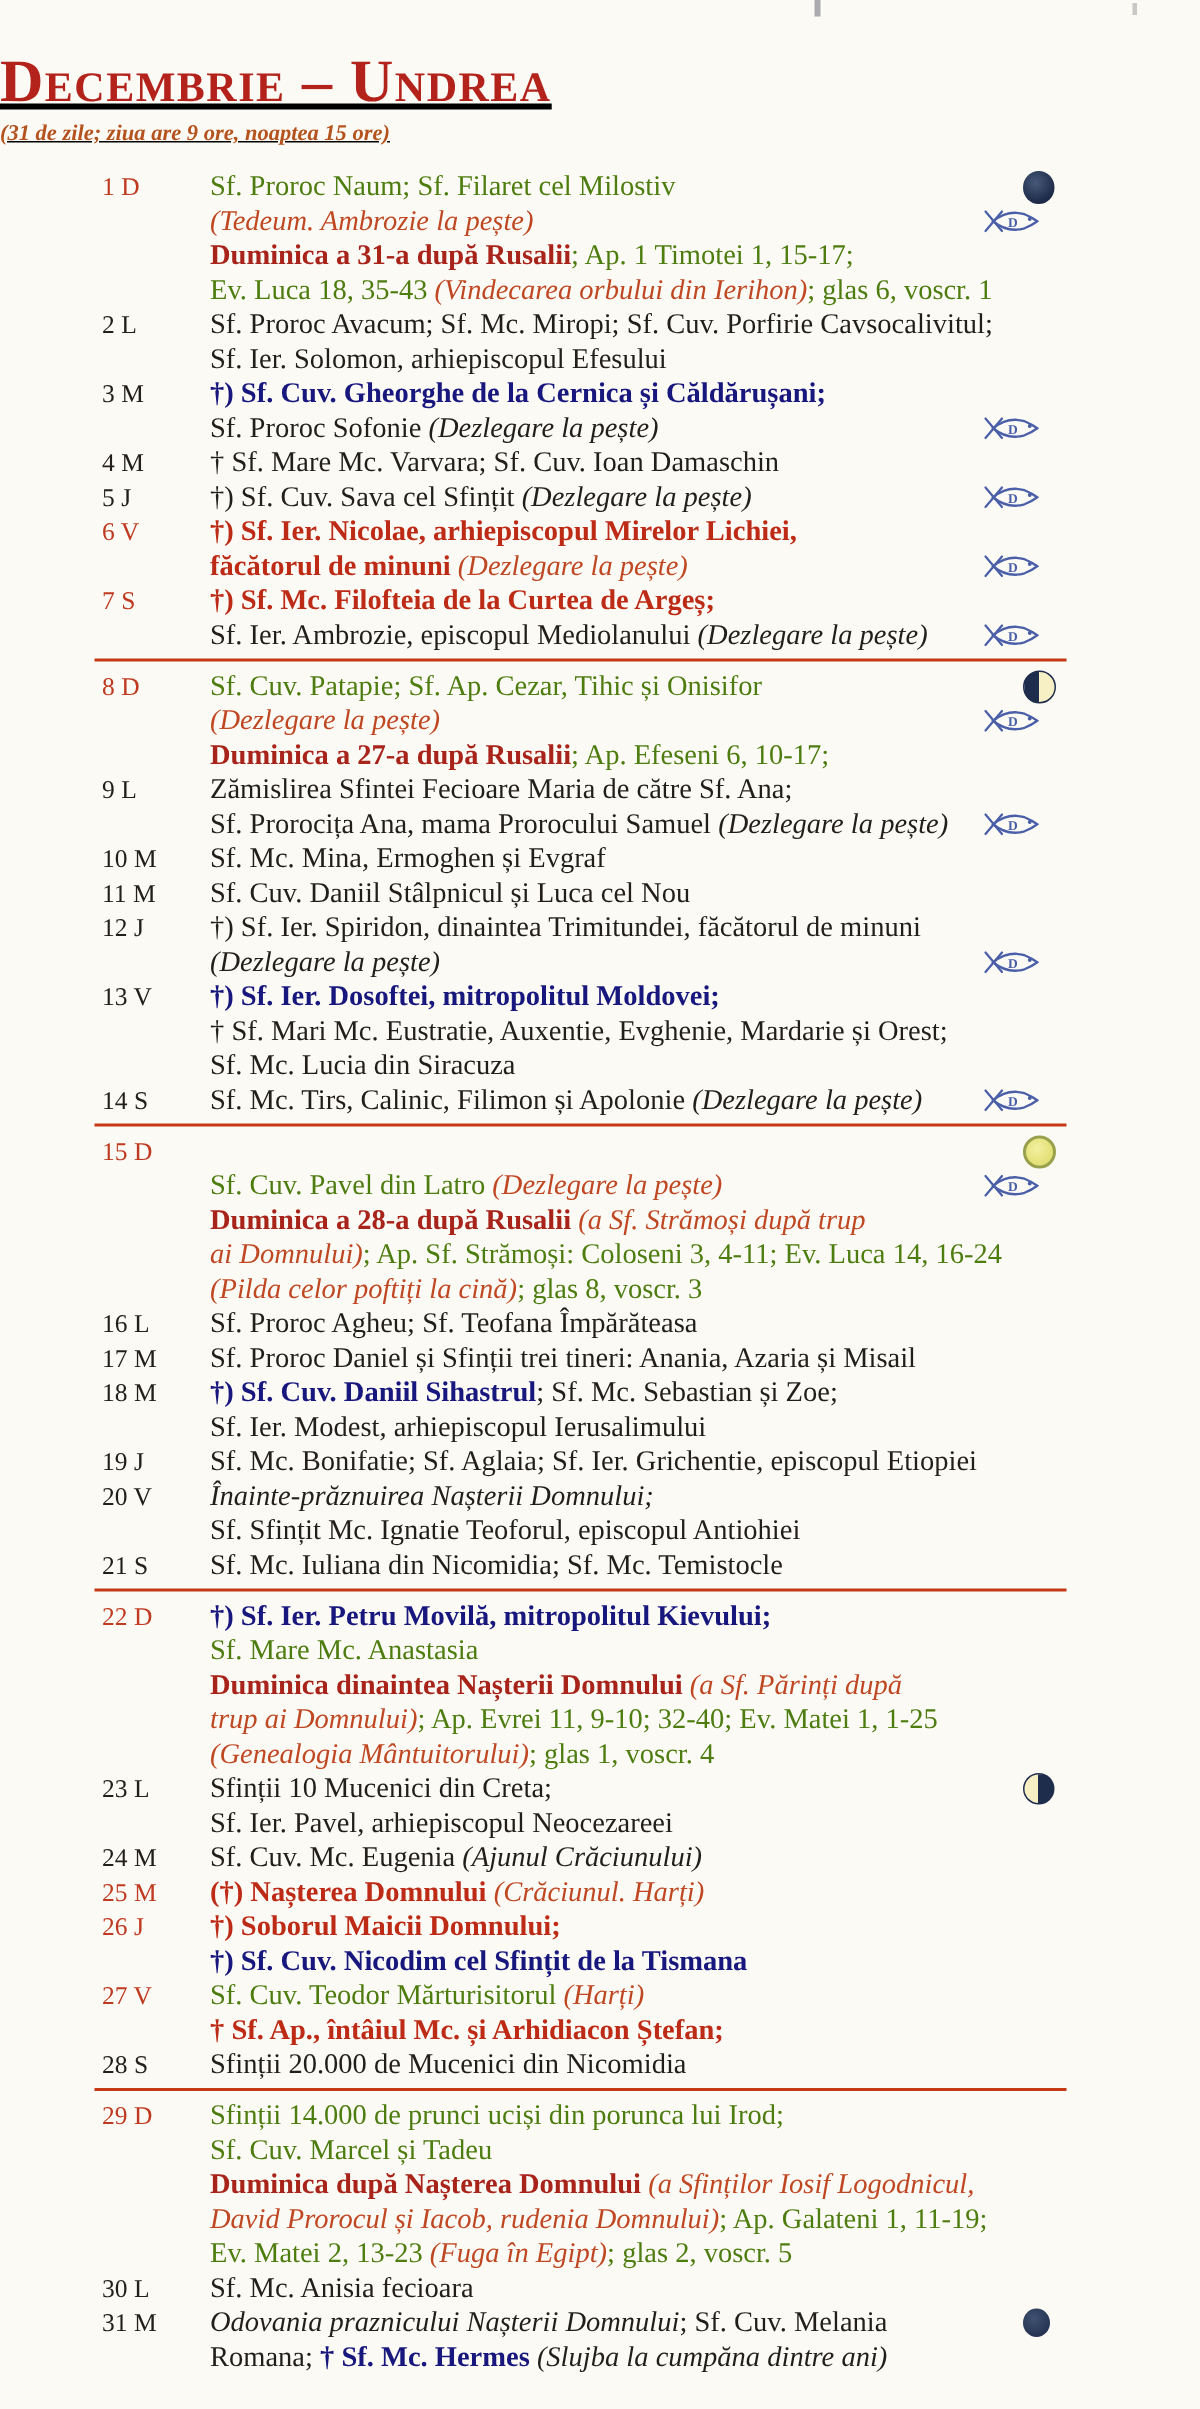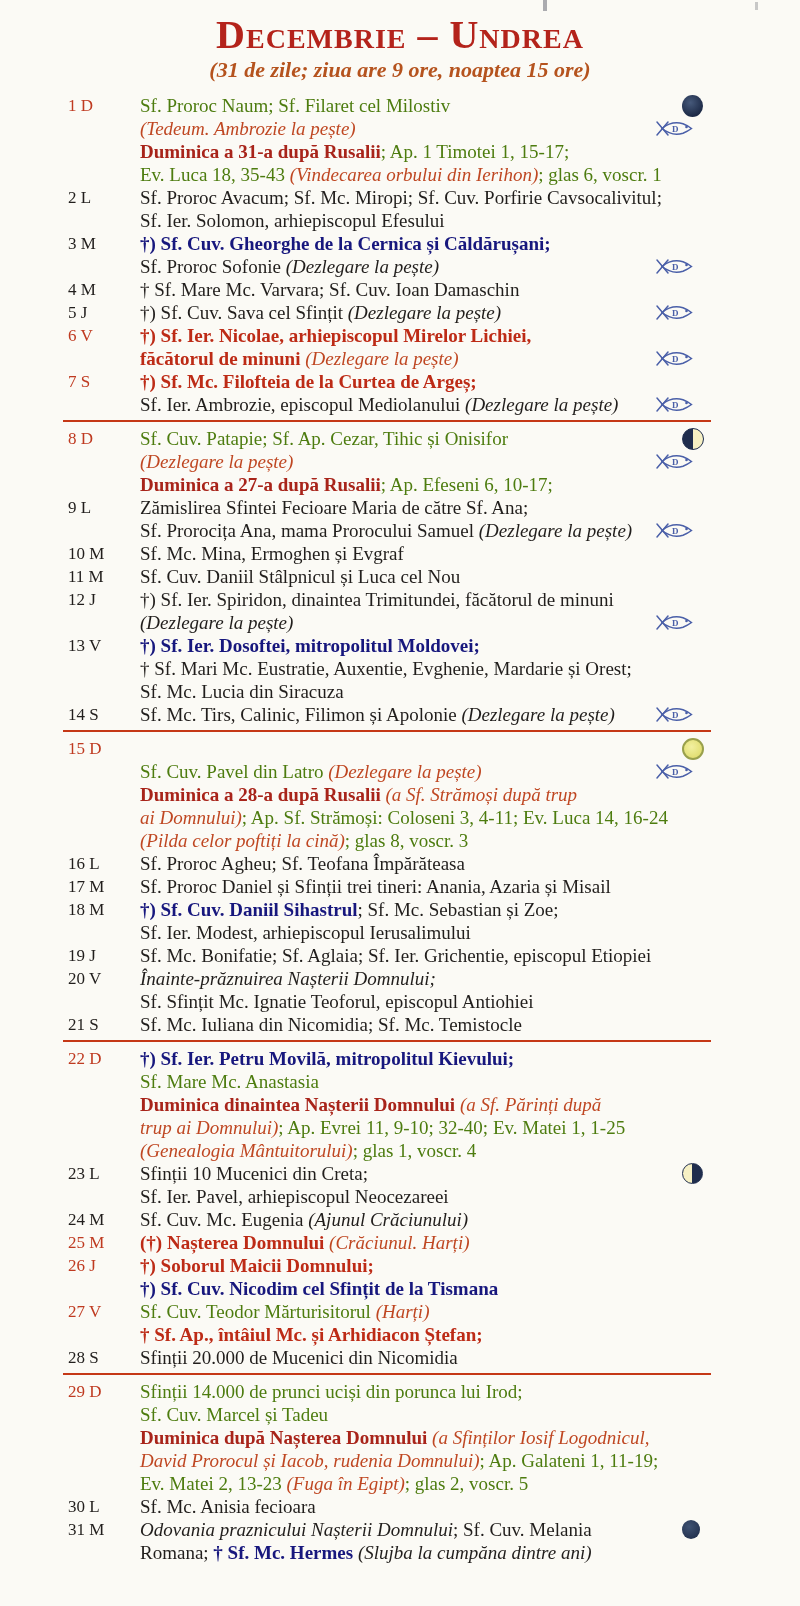--- a/index.html
+++ b/index.html
@@ -4,31 +4,31 @@
 <style>
   html,body{margin:0;padding:0;}
   body{
     width:800px;height:1606px;
     background:#fbfaf5;
     font-family:"Liberation Serif","DejaVu Serif",serif;
     position:relative;
     overflow:hidden;
   }
   .artifact-tick{position:absolute;background:#6a6a74;opacity:.55;}
-  .header{padding-top:12px;text-align:center;}
+  .header{padding-top:31px;text-align:left;text-decoration:underline;}
   .title{
     font-variant:small-caps;
     font-weight:bold;
     font-size:40px;
     line-height:46px;
     letter-spacing:1px;
     color:#b4231b;
   }
   .subtitle{
-    font-size:22px;
+    font-size:15px;
     line-height:24px;
     font-style:italic;
     font-weight:bold;
     color:#b5531e;
   }
   .day-list{margin-top:12px;}
   .day{display:flex;}
   .day-num{
     width:72px;
     margin-left:68px;

